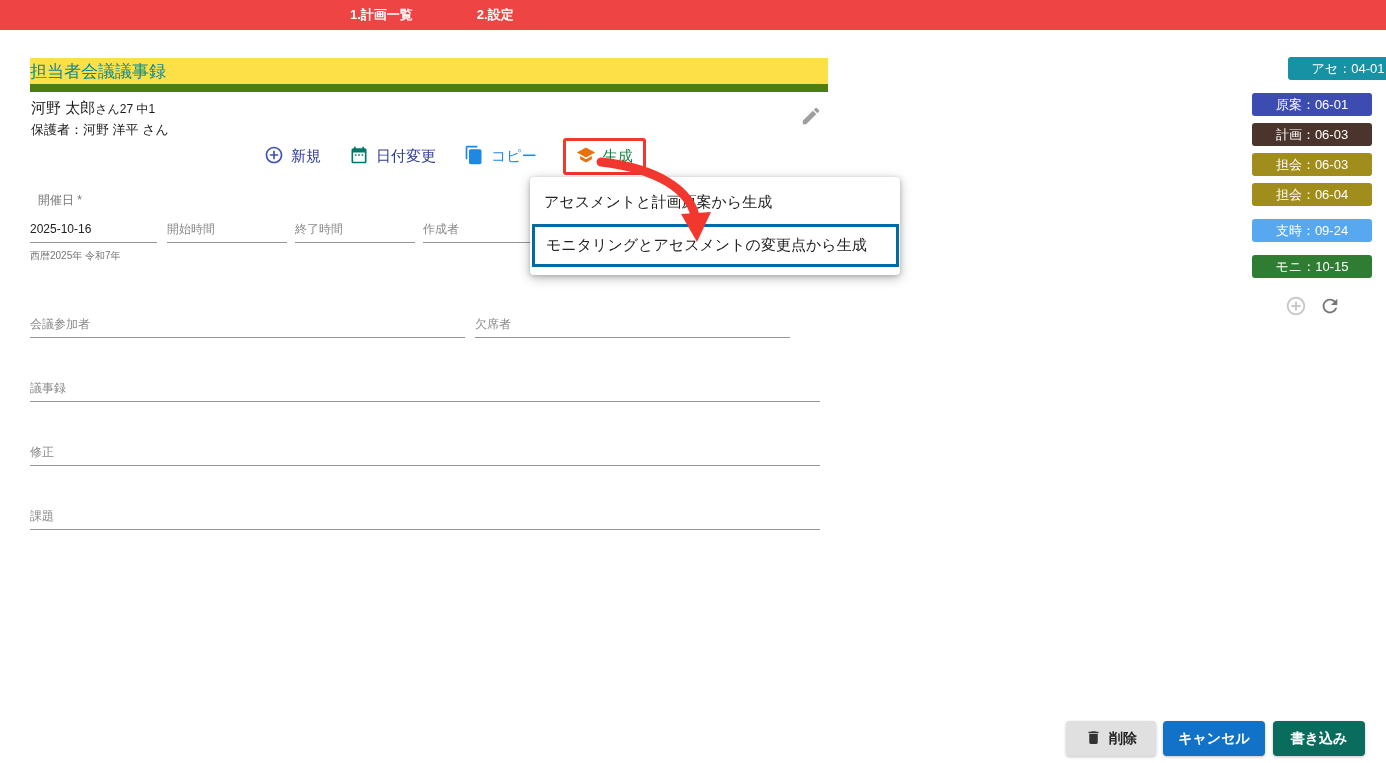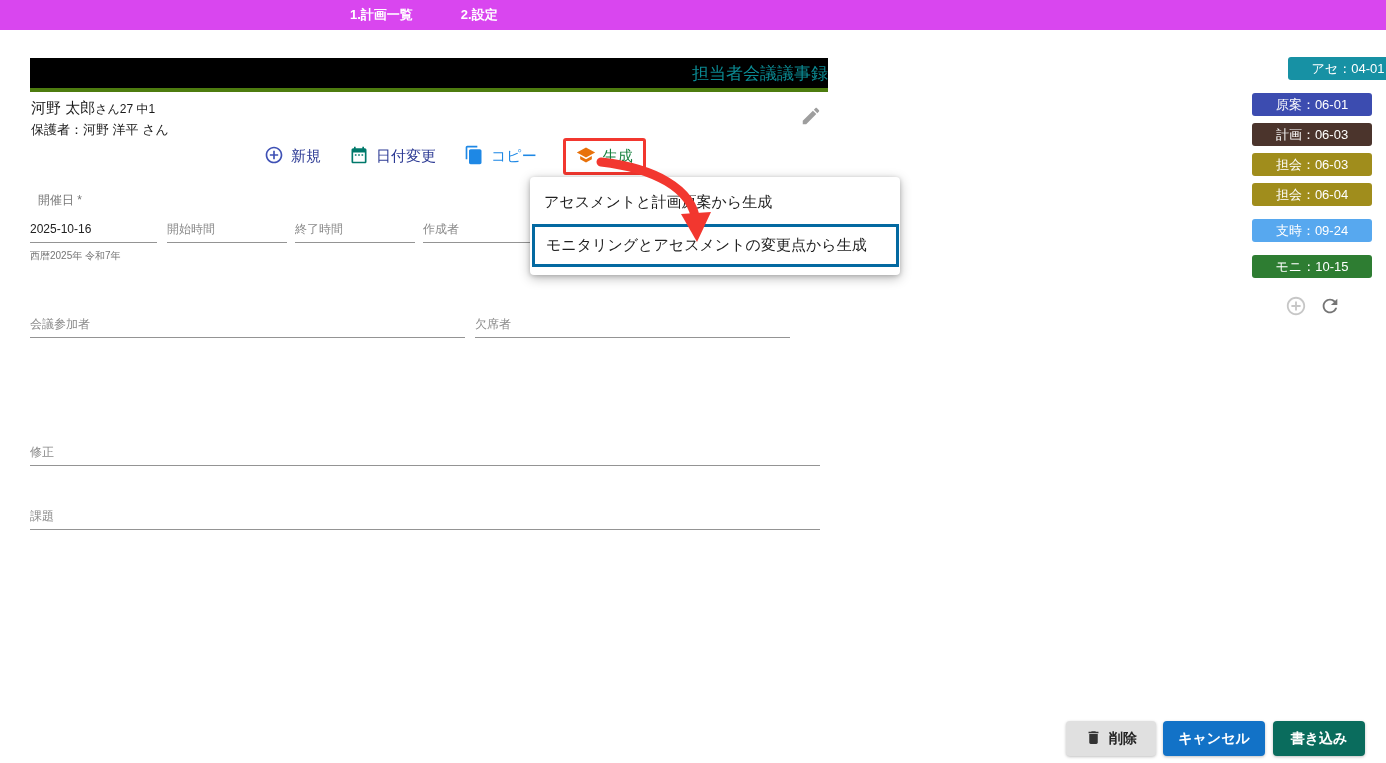--- a/index.html
+++ b/index.html
@@ -1,27 +1,27 @@
 <!DOCTYPE html>
 <html><head>
 <meta charset="utf-8">
 <style>
   * { margin: 0; padding: 0; box-sizing: border-box; }
   html, body { background: #ffffff; }
   body { font-family: "Liberation Sans", "DejaVu Sans", sans-serif; }
   .app { position: relative; width: 1386px; height: 763px; overflow: hidden; background: #fff; }
 
   
-  .topnav { position: absolute; left: 0; top: 0; width: 1386px; height: 30px; background: #d946ef; display: flex; align-items: center; }
+  .topnav { position: absolute; left: 0; top: 0; width: 1386px; height: 30px; background: #ef4444; display: flex; align-items: center; gap: 16px; }
   .topnav .tab { color: #ffffff; font-size: 13px; font-weight: bold; margin-left: 0; cursor: pointer; }
   .topnav .tab1 { margin-left: 350px; }
   .topnav .tab2 { margin-left: 48px; }
 
   
-  .titlebar { position: absolute; left: 30px; top: 58px; width: 798px; height: 34px; background: #000000; border-bottom: 4px solid #4d7c0f; display: flex; align-items: center; justify-content: flex-end; }
+  .titlebar { position: absolute; left: 30px; top: 58px; width: 798px; height: 34px; background: #fde047; border-bottom: 8px solid #4d7c0f; display: flex; align-items: center; justify-content: flex-start; }
   .titlebar .title { color: #0b8a93; font-size: 17px; }
 
   
   .patient { position: absolute; left: 31px; top: 99px; color: #1a1a1a; }
   .patient .line1 { font-size: 15px; }
   .patient .line1 .suffix { font-size: 12px; }
   .patient .line2 { font-size: 13px; margin-top: 3px; }
 
   .pencil-btn { position: absolute; left: 799px; top: 105px; width: 24px; height: 24px; border: none; background: transparent; cursor: pointer; padding: 0; }
 
@@ -136,20 +136,21 @@
   <div class="field-label" style="left:38px; top:192px;">開催日 *</div>
   <input class="uinput" style="left: 30px; top: 215px; width: 127px;" value="2025-10-16">
   <div class="helper" style="left:30px; top:249px;">西暦2025年 令和7年</div>
   <input class="uinput" style="left: 167px; top: 215px; width: 120px;" placeholder="開始時間">
   <input class="uinput" style="left: 295px; top: 215px; width: 120px;" placeholder="終了時間">
   <input class="uinput" style="left: 423px; top: 215px; width: 120px;" placeholder="作成者">
 
   <input class="uinput" style="left: 30px; top: 310px; width: 435px;" placeholder="会議参加者">
   <input class="uinput" style="left: 475px; top: 310px; width: 315px;" placeholder="欠席者">
 
+  <input class="uinput" style="left: 30px; top: 374px; width: 790px;" placeholder="議事録">
   <input class="uinput" style="left: 30px; top: 438px; width: 790px;" placeholder="修正">
   <input class="uinput" style="left: 30px; top: 502px; width: 790px;" placeholder="課題">
 
   <div class="badge" style="top: 57px; background-color: rgb(23, 145, 164); margin-left: 36px;">アセ：04-01</div>
   <div class="badge" style="top: 93px; background-color: rgb(60, 76, 176);">原案：06-01</div>
   <div class="badge" style="top: 123px; background-color: rgb(75, 52, 44);">計画：06-03</div>
   <div class="badge" style="top: 153px; background-color: rgb(160, 141, 28);">担会：06-03</div>
   <div class="badge" style="top: 183px; background-color: rgb(160, 141, 28);">担会：06-04</div>
   <div class="badge" style="top: 219px; background-color: rgb(87, 168, 239);">支時：09-24</div>
   <div class="badge" style="top: 255px; background-color: rgb(46, 125, 50);">モニ：10-15</div>

